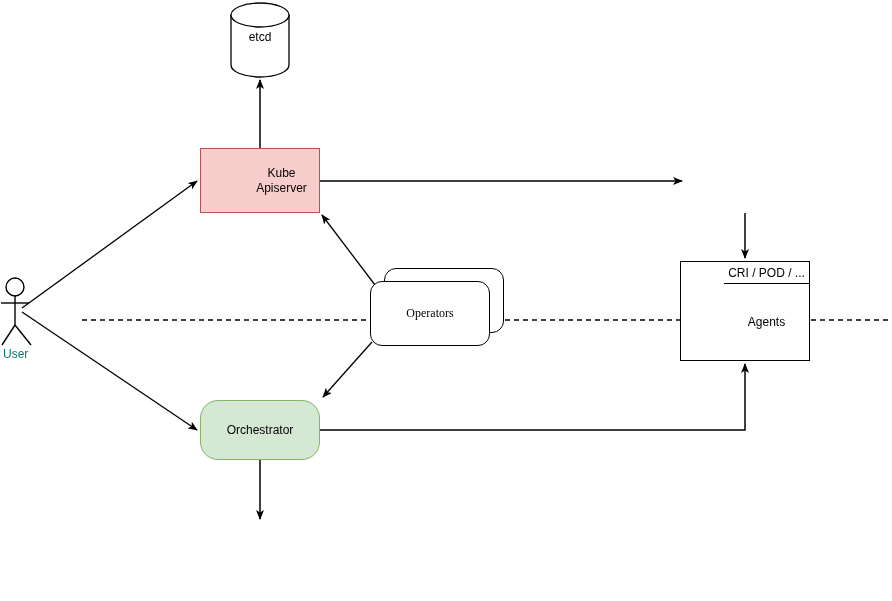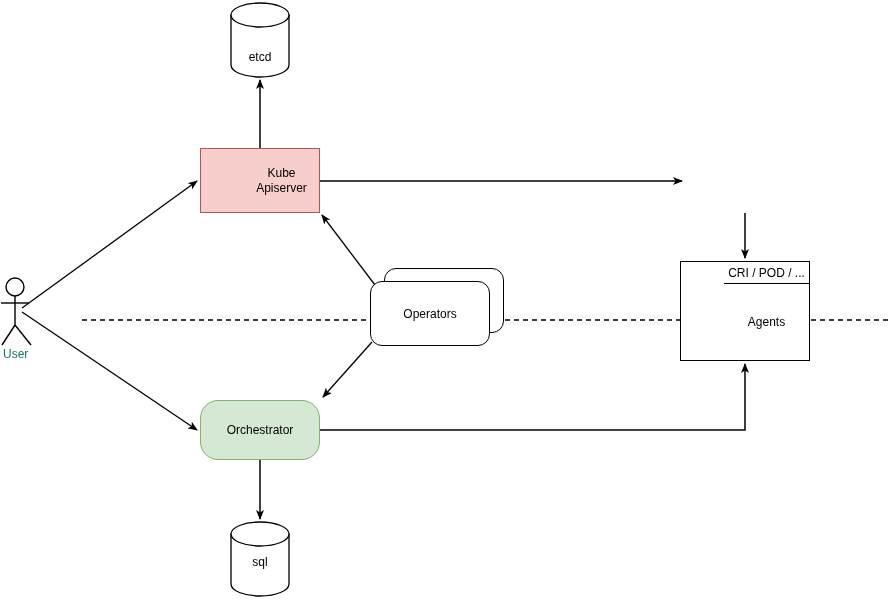--- a/index.html
+++ b/index.html
@@ -50,20 +50,21 @@
   }
   .stack-wrap {
     position: absolute;
   }
   .rrect {
     position: absolute;
     box-sizing: border-box;
     border: 1px solid #000000;
     background: #ffffff;
     border-radius: 12px;
+    font-family: Liberation Serif, serif;
   }
   .rrect.front {
     display: flex;
     align-items: center;
     justify-content: center;
     font-size: 12px;
     color: #000;
   }
   .agents-group {
     position: absolute;
@@ -138,46 +139,39 @@
     <line x1="260" y1="460" x2="260" y2="519" stroke="#000000" stroke-width="1.5" marker-end="url(#arrowhead)"></line>
 
     <path d="M320,430 L745,430 L745,364" fill="none" stroke="#000000" stroke-width="1.5" marker-end="url(#arrowhead)"></path>
   </svg>
 
   <div class="node" style="left:230px; top:2px; width:60px; height:76px;">
     <svg width="60" height="76" viewBox="0 0 60 76" xmlns="http://www.w3.org/2000/svg">
       <path d="M1,13 L1,63 A29,12 0 0 0 59,63 L59,13 Z" fill="#ffffff" stroke="#000000" stroke-width="1.3"></path>
       <ellipse cx="30" cy="13" rx="29" ry="12" fill="#ffffff" stroke="#000000" stroke-width="1.3"></ellipse>
     </svg>
-    <span class="cyl-label" style="top:48px;">etcd</span>
+    <span class="cyl-label" style="top:28px;">etcd</span>
   </div>
 
   <div class="node box" style="left:200px; top:148px; width:120px; height:65px;">
     <span>Kube Apiserver</span>
   </div>
 
 
   <div class="stack-wrap" style="left:370px; top:268px; width:134px; height:78px;">
     <div class="rrect back" style="left:14px; top:0px; width:120px; height:65px;"></div>
     <div class="rrect front" style="left:0px; top:13px; width:120px; height:65px;">
       <span>Operators</span>
     </div>
   </div>
 
   <div class="node box-green" style="left:200px; top:400px; width:120px; height:60px;border-radius:18px;">
     <span>Orchestrator</span>
   </div>
 
-  <div class="node" style="left:230px; top:521px; width:60px; height:76px;">
-    <svg width="60" height="76" viewBox="0 0 60 76" xmlns="http://www.w3.org/2000/svg">
-      <path d="M1,13 L1,63 A29,12 0 0 0 59,63 L59,13 Z" fill="#ffffff" stroke="#000000" stroke-width="1.3"></path>
-      <ellipse cx="30" cy="13" rx="29" ry="12" fill="#ffffff" stroke="#000000" stroke-width="1.3"></ellipse>
-    </svg>
-    <span class="cyl-label" style="top:34px;">sql</span>
-  </div>
 
   <div class="agents-group" style="left:680px; top:261px; width:130px; height:100px;padding-left:43px;">
     <div class="agents-cell top">
       <span>CRI / POD / ...</span>
     </div>
     <div class="agents-cell mid">
       <span>Agents</span>
     </div>
   </div>
 

